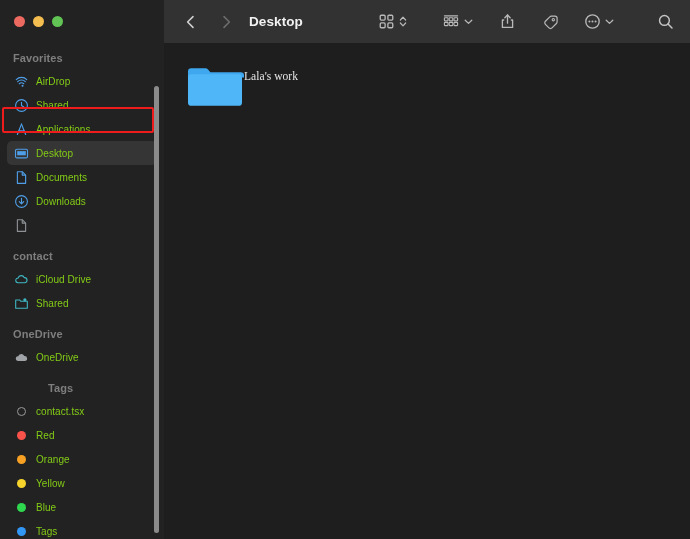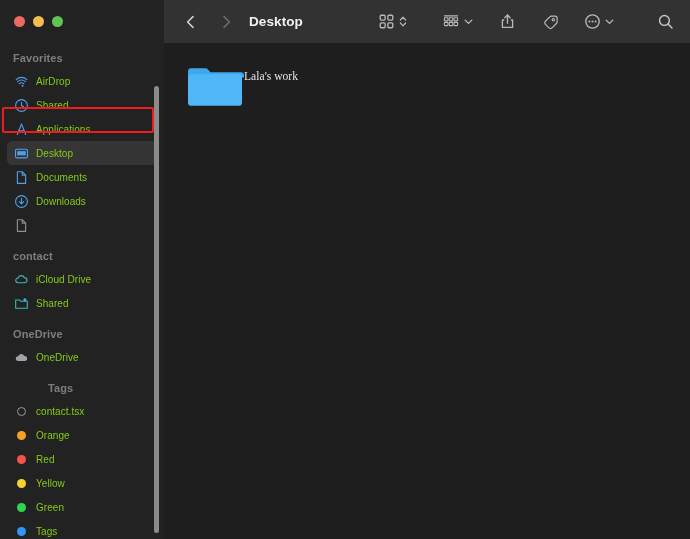--- a/index.html
+++ b/index.html
@@ -331,41 +331,41 @@
       <div class="section-header" style="padding-top:13px;margin-left:35px;">Tags</div>
 
       <div class="sb-item">
         <span class="sb-icon">
             <span class="dot hollow"></span>
           </span>
         <span class="sb-label">contact.tsx</span>
       </div>
       <div class="sb-item">
         <span class="sb-icon">
+            <span class="dot" style="background:#f8524b"></span>
+          </span>
+        <span class="sb-label">Red</span>
+      </div>
+      <div class="sb-item">
+        <span class="sb-icon">
             <span class="dot" style="background:#f6a124"></span>
           </span>
         <span class="sb-label">Orange</span>
       </div>
       <div class="sb-item">
         <span class="sb-icon">
-            <span class="dot" style="background:#f8524b"></span>
-          </span>
-        <span class="sb-label">Red</span>
-      </div>
-      <div class="sb-item">
-        <span class="sb-icon">
             <span class="dot" style="background:#f6d42b"></span>
           </span>
         <span class="sb-label">Yellow</span>
       </div>
       <div class="sb-item">
         <span class="sb-icon">
             <span class="dot" style="background:#2fd74f"></span>
           </span>
-        <span class="sb-label">Green</span>
+        <span class="sb-label">Blue</span>
       </div>
       <div class="sb-item">
         <span class="sb-icon">
             <span class="dot" style="background:#3296f5"></span>
           </span>
         <span class="sb-label">Tags</span>
       </div>
 
       <div id="sb-scrollbar"></div>
     </div>

